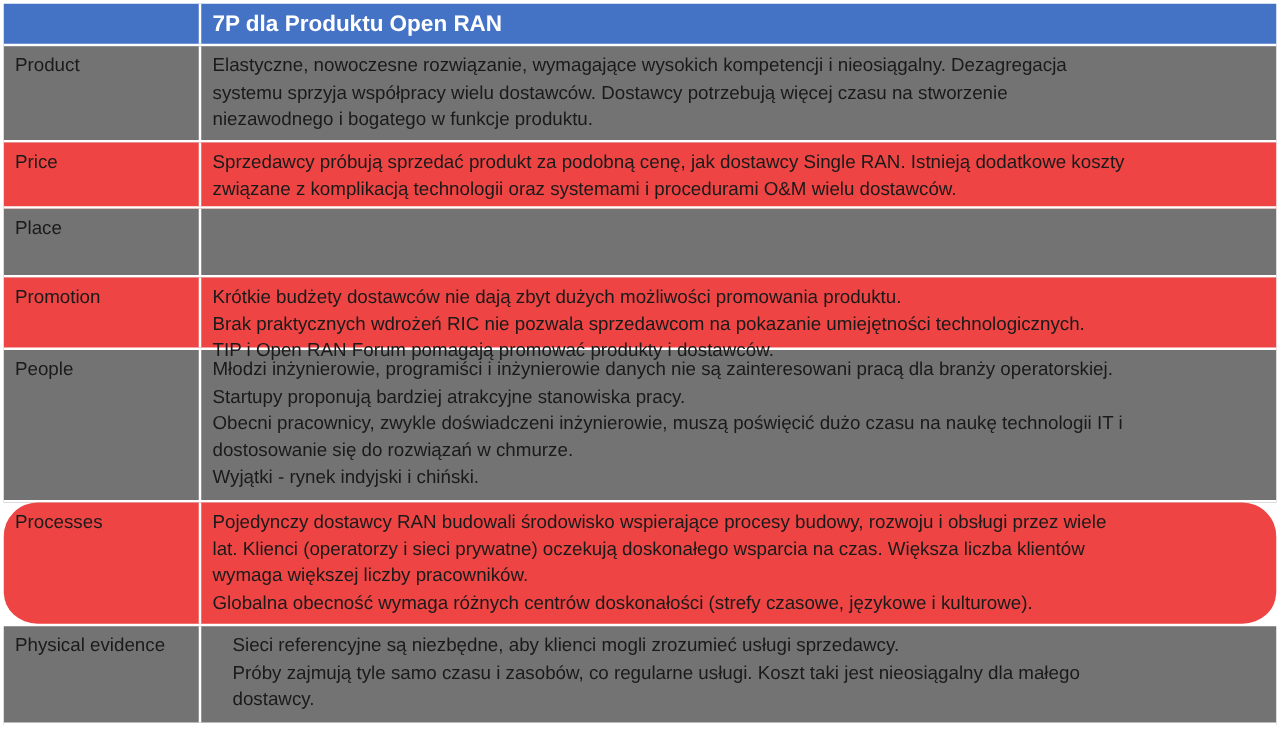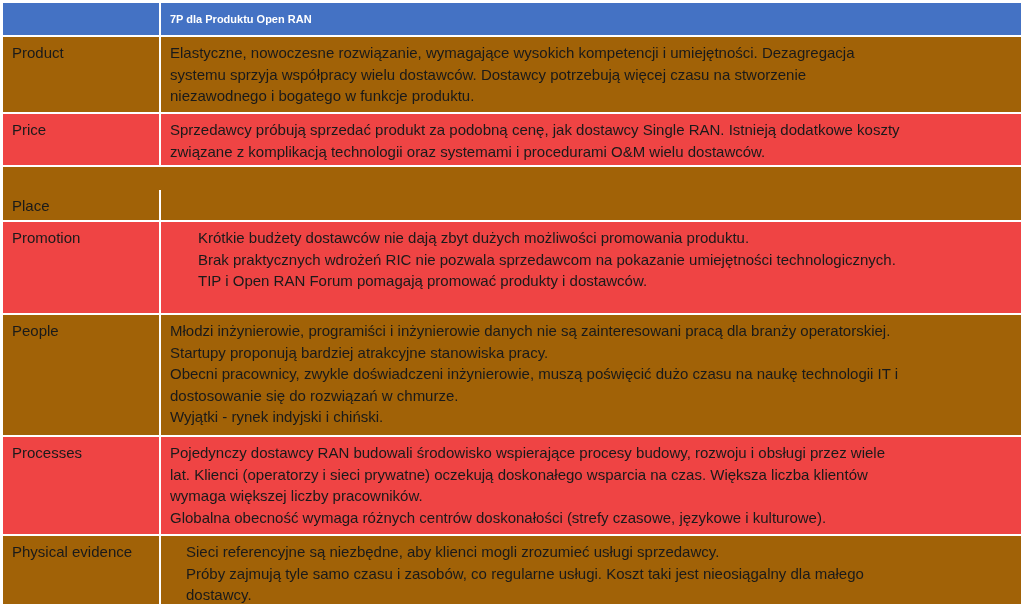--- a/index.html
+++ b/index.html
@@ -3,42 +3,42 @@
 <meta charset="utf-8">
 <style>
   html, body { margin: 0; padding: 0; background: #ffffff; }
   body { width: 1024px; height: 604px; overflow: hidden; font-family: "Liberation Sans", "DejaVu Sans", sans-serif; }
   .table { position: absolute; left: 3px; top: 3px; width: 1018px; border-collapse: collapse; }
   .row { display: flex; border-bottom: 2px solid #ffffff; box-sizing: border-box; }
   .cell { box-sizing: border-box; padding: 5px 9px 4px 9px; font-size: 15px; line-height: 21.5px; color: #1a1a1a; }
   .c1 { width: 158px; border-right: 2px solid #ffffff; }
   .c2 { flex: 1; white-space: pre-line; }
   .header { background: #4472c4; height: 34px; }
-  .header .cell { color: #ffffff; font-weight: bold; padding-top: 6px; font-size: 11px; }
-  .odd { background: #a16207; }
+  .header .cell { color: #ffffff; font-weight: bold; padding-top: 6px; font-size: 18px; }
+  .odd { background: #737373; }
   .even { background: #ef4444; }
   .r-product { height: 77px; }
   .r-price { height: 53px; }
-  .r-place { height: 55px; align-items: flex-end; }
-  .r-promotion { height: 93px; gap: 28px; }
+  .r-place { height: 55px; }
+  .r-promotion { height: 58px; }
   .r-people { height: 122px; }
-  .r-processes { height: 99px; }
+  .r-processes { height: 99px; border-radius: 27px; }
   .r-physical { height: 79px; gap: 16px; }
 </style>
 </head>
 <body>
 
 <div class="table">
   <div class="row header">
     <div class="cell c1"></div>
     <div class="cell c2">7P dla Produktu Open RAN</div>
   </div>
   <div class="row odd r-product">
     <div class="cell c1">Product</div>
-    <div class="cell c2">Elastyczne, nowoczesne rozwiązanie, wymagające wysokich kompetencji i umiejętności. Dezagregacja
+    <div class="cell c2">Elastyczne, nowoczesne rozwiązanie, wymagające wysokich kompetencji i nieosiągalny. Dezagregacja
 systemu sprzyja współpracy wielu dostawców.  Dostawcy potrzebują więcej czasu na stworzenie
 niezawodnego i bogatego w funkcje produktu.</div>
   </div>
   <div class="row even r-price">
     <div class="cell c1">Price</div>
     <div class="cell c2">Sprzedawcy próbują sprzedać produkt za podobną cenę, jak dostawcy Single RAN. Istnieją dodatkowe koszty
 związane z komplikacją technologii oraz systemami i procedurami O&amp;M wielu dostawców.</div>
   </div>
   <div class="row odd r-place">
     <div class="cell c1">Place</div>

